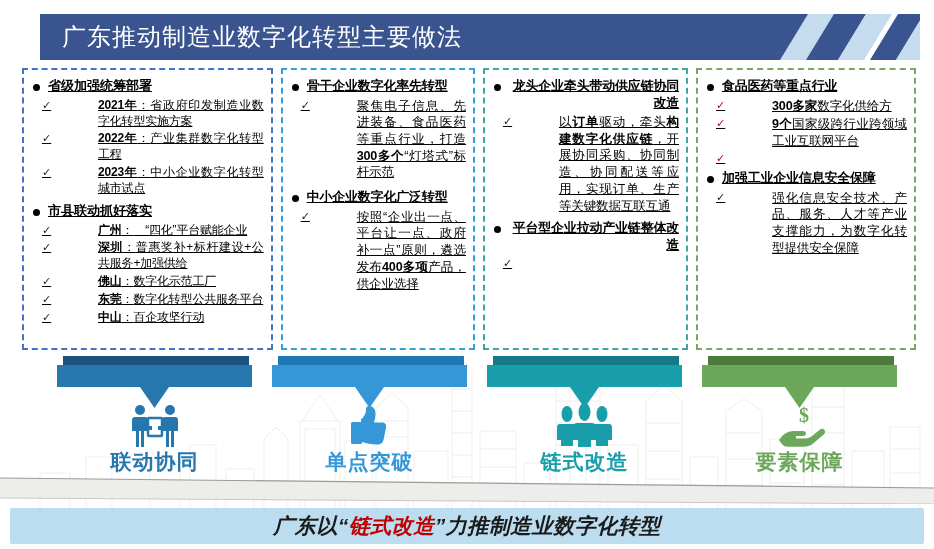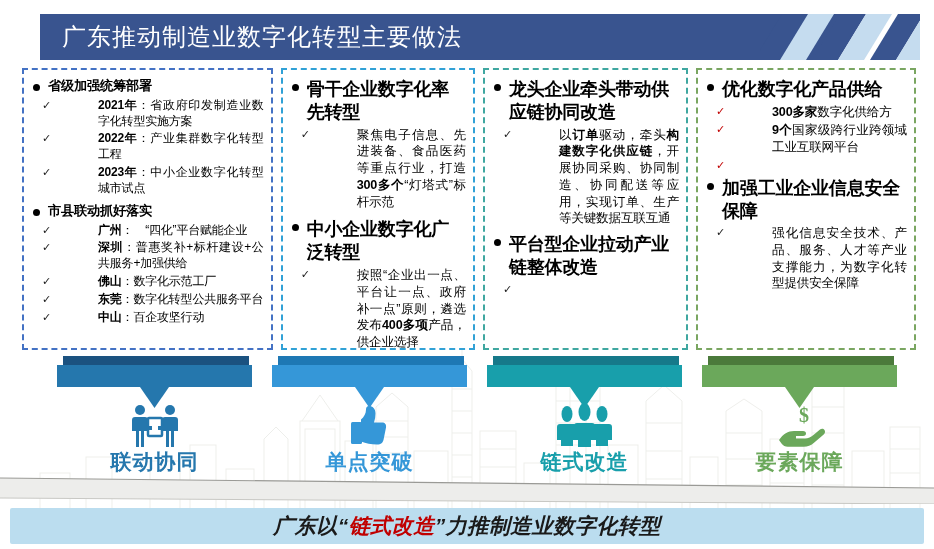--- a/index.html
+++ b/index.html
@@ -65,20 +65,21 @@
   }
 
   
   .cols {
     position: absolute;
     left: 22px; top: 68px;
     width: 894px; height: 282px;
     display: flex;
     gap: 8px;
     z-index: 3;
+    text-decoration: underline;
   }
   .col {
     background: #ffffff;
     padding: 8px 7px 6px 7px;
     position: relative;
   }
   .col.c1 { width: 253px; border: 2px dashed #4472C4; }
   .col.c2 { width: 196px; border: 2px dashed #31A1D6; }
   .col.c3 { width: 207px; border: 2px dashed #3FA7A0; }
   .col.c4 { width: 222px; border: 2px dashed #7AA661; }
@@ -122,21 +123,21 @@
     font-size: 12.2px;
     color: #000;
     line-height: 1.3;
     letter-spacing: -0.2px;
     text-align: justify;
     margin-left: 40px;
   }
   .b  { font-weight: bold; }
   .r  { color: #000000; font-weight: bold; }
 
-  .c2 .lvl1 .txt, .c3 .lvl1 .txt, .c4 .lvl1 .txt { font-size: 18px; }
+  .c2 .lvl1 .txt, .c3 .lvl1 .txt, .c4 .lvl1 .txt { font-size: 13px; text-align: right; }
   .c2 .lvl2 .txt, .c3 .lvl2 .txt { font-size: 12.6px; line-height: 1.33; }
   .c4 .lvl2 .txt { font-size: 12.6px; line-height: 1.32; }
   .c1 .lvl2 .txt { font-size: 12px; line-height: 1.32; }
 
   .gap6 { height: 6px; }
   .gap4 { height: 4px; }
 
   
   .arrows {
     position: absolute;
@@ -374,21 +375,21 @@
         <span class="txt">平台型企业拉动产业链整体改造</span>
       </div>
       <div class="lvl2">
         <span class="chk">✓</span>
       </div>
     </div>
 
     <div class="col c4">
       <div class="lvl1">
         <span class="dot"></span>
-        <span class="txt">优化数字化产品供给</span>
+        <span class="txt">食品医药等重点行业</span>
       </div>
       <div class="lvl2 red-chk">
         <span class="chk">✓</span>
         <span class="txt"><span class="r">300多家</span><span>数字化供给方</span></span>
       </div>
       <div class="lvl2 red-chk">
         <span class="chk">✓</span>
         <span class="txt"><span class="r">9个</span><span>国家级跨行业跨领域工业互联网平台</span></span>
       </div>
       <div class="lvl2 red-chk">

